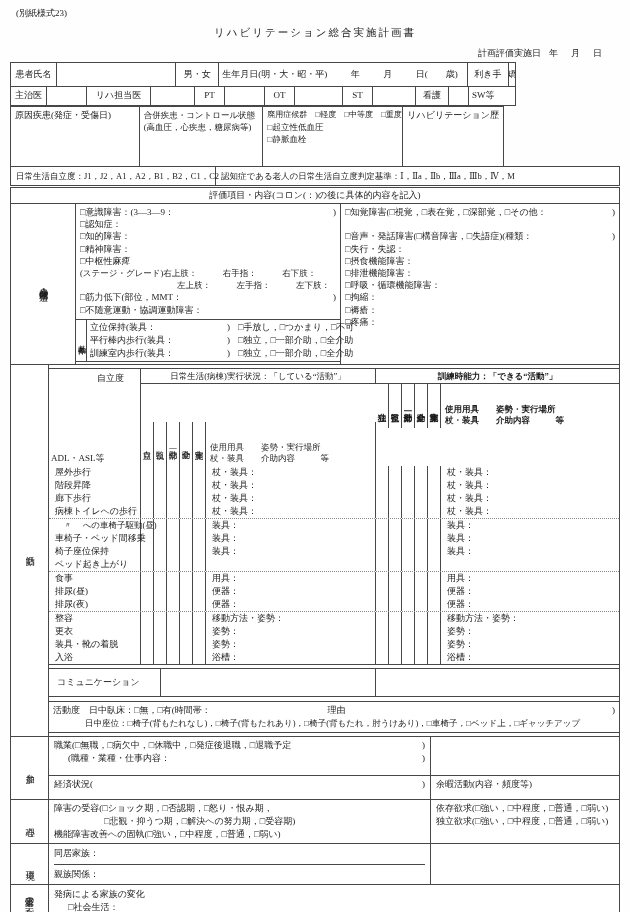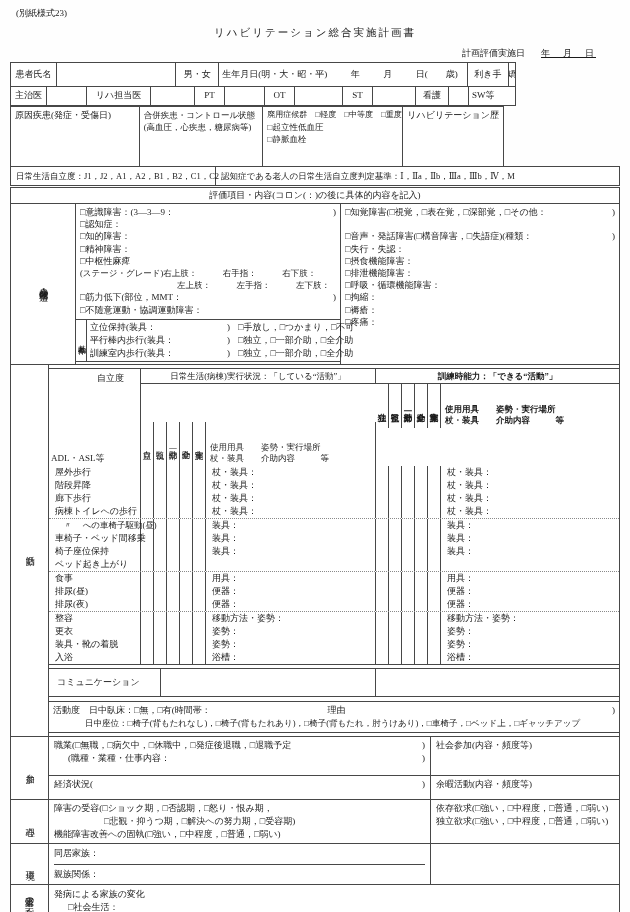--- a/index.html
+++ b/index.html
@@ -14,22 +14,22 @@
 .vl { writing-mode:vertical-rl; text-orientation:upright; letter-spacing:1px; }
 .vcell { display:flex; align-items:center; justify-content:center; flex:none; }
 .flexline { display:flex; justify-content:space-between; }
 .ln { min-height:12.2px; line-height:12.2px; white-space:nowrap; }
 .s85 { font-size:8.5px; }
 .s8 { font-size:8px; }
 
 
 #note { left:16px; top:8px; }
 #title { left:0; top:26px; width:630px; text-align:center; font-size:10.5px; letter-spacing:2px; }
-#dateline { left:462px; top:48px; display:flex; }
-#dateline .gap { margin-left:16px; letter-spacing:2px;text-decoration:underline; }
+#dateline { left:478px; top:48px; display:flex; }
+#dateline .gap { margin-left:8px; letter-spacing:2px; }
 
 
 #tableA { left:10px; top:62px; width:506px; }
 #tableA .r1 { height:23px; }
 #tableA .r1 > div, #tableA .r2 > div { display:flex; align-items:center; padding:0 3px; white-space:nowrap; overflow:hidden; }
 #tableA .r2 { height:19px; border-top:1px solid #474747; }
 .cA1{width:47px; justify-content:center;} .cA2{width:121px;} .cA3{width:44px; justify-content:center;}
 .cA4{width:253px;} .cA5{width:42px; justify-content:center;} .cA6{flex:1; justify-content:center;}
 .cA4 .sp { display:flex; justify-content:space-between; width:100%; padding-right:6px; }
 .cB1{width:36px;justify-content:center;} .cB2{width:40px;} .cB3{width:64px;justify-content:center;}
@@ -467,23 +467,20 @@
           <div class="leftcell">
             <div class="ln13 flexline">
               <span>職業(□無職，□病欠中，□休職中，□発症後退職，□退職予定</span>
               <span>)</span>
             </div>
             <div class="ln13 flexline ind2">
               <span>(職種・業種・仕事内容：</span>
               <span>)</span>
             </div>
           </div>
-          <div class="rightcell">
-            <div class="ln13">社会参加(内容・頻度等)</div>
-          </div>
         </div>
         <div class="pr pr2 partrow2">
           <div class="leftcell">
             <div class="ln13 flexline">
               <span>経済状況(</span>
               <span>)</span>
             </div>
           </div>
           <div class="rightcell">
             <div class="ln13">余暇活動(内容・頻度等)</div>

